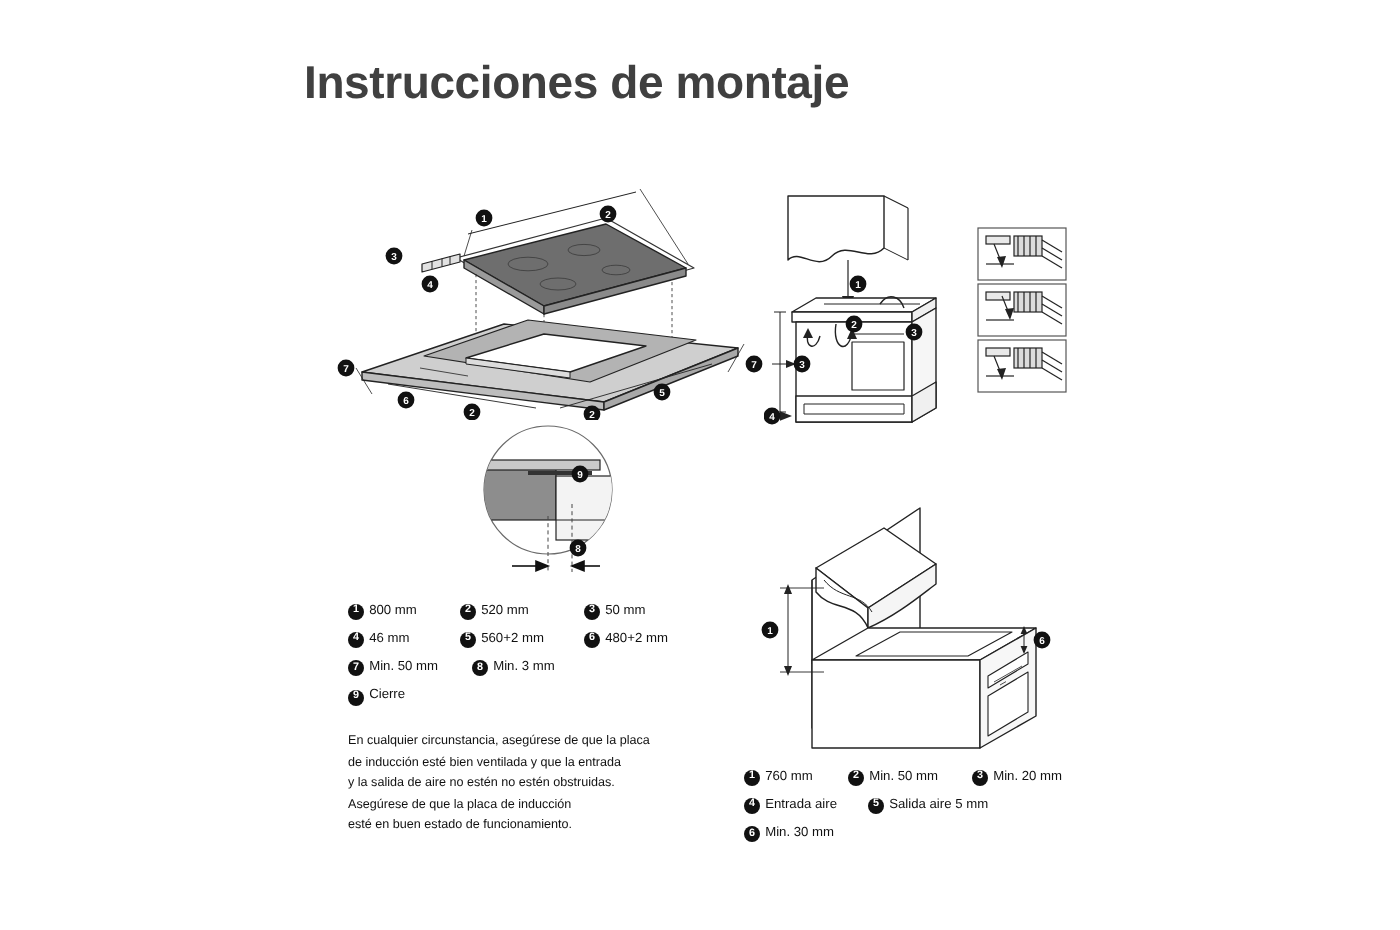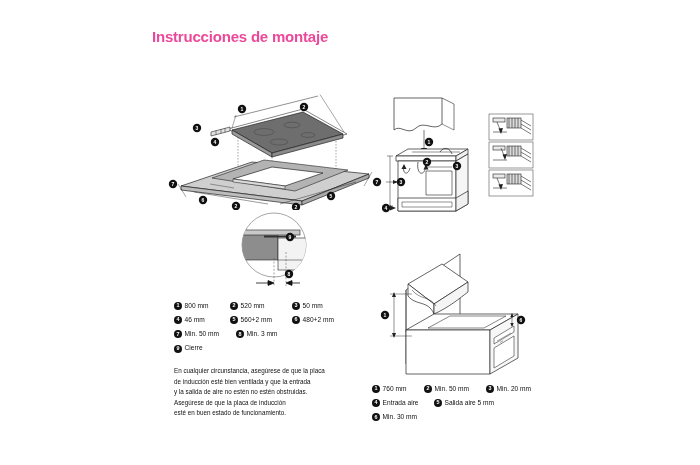--- a/index.html
+++ b/index.html
@@ -9,24 +9,24 @@
     font-family:"Liberation Sans", sans-serif;
     color:#1a1a1a;
     overflow:hidden;
     position:relative;
   }
   #page{position:relative;width:700px;height:465px;}
 
   .page-title{
     position:absolute;
     left:152px; top:28px;
-    font-size:15px;
+    font-size:23px;
     font-weight:bold;
     letter-spacing:-0.2px;
-    color:#ec4899;
+    color:#404040;
     white-space:nowrap;
   }
 
   
   .svg-block{position:absolute;}
 
   
   .legend{position:absolute;font-size:6.6px;color:#111;line-height:1;}
   .legend .row{display:flex;align-items:center;margin-bottom:6.2px;}
   .legend .item{display:flex;align-items:center;white-space:nowrap;}

